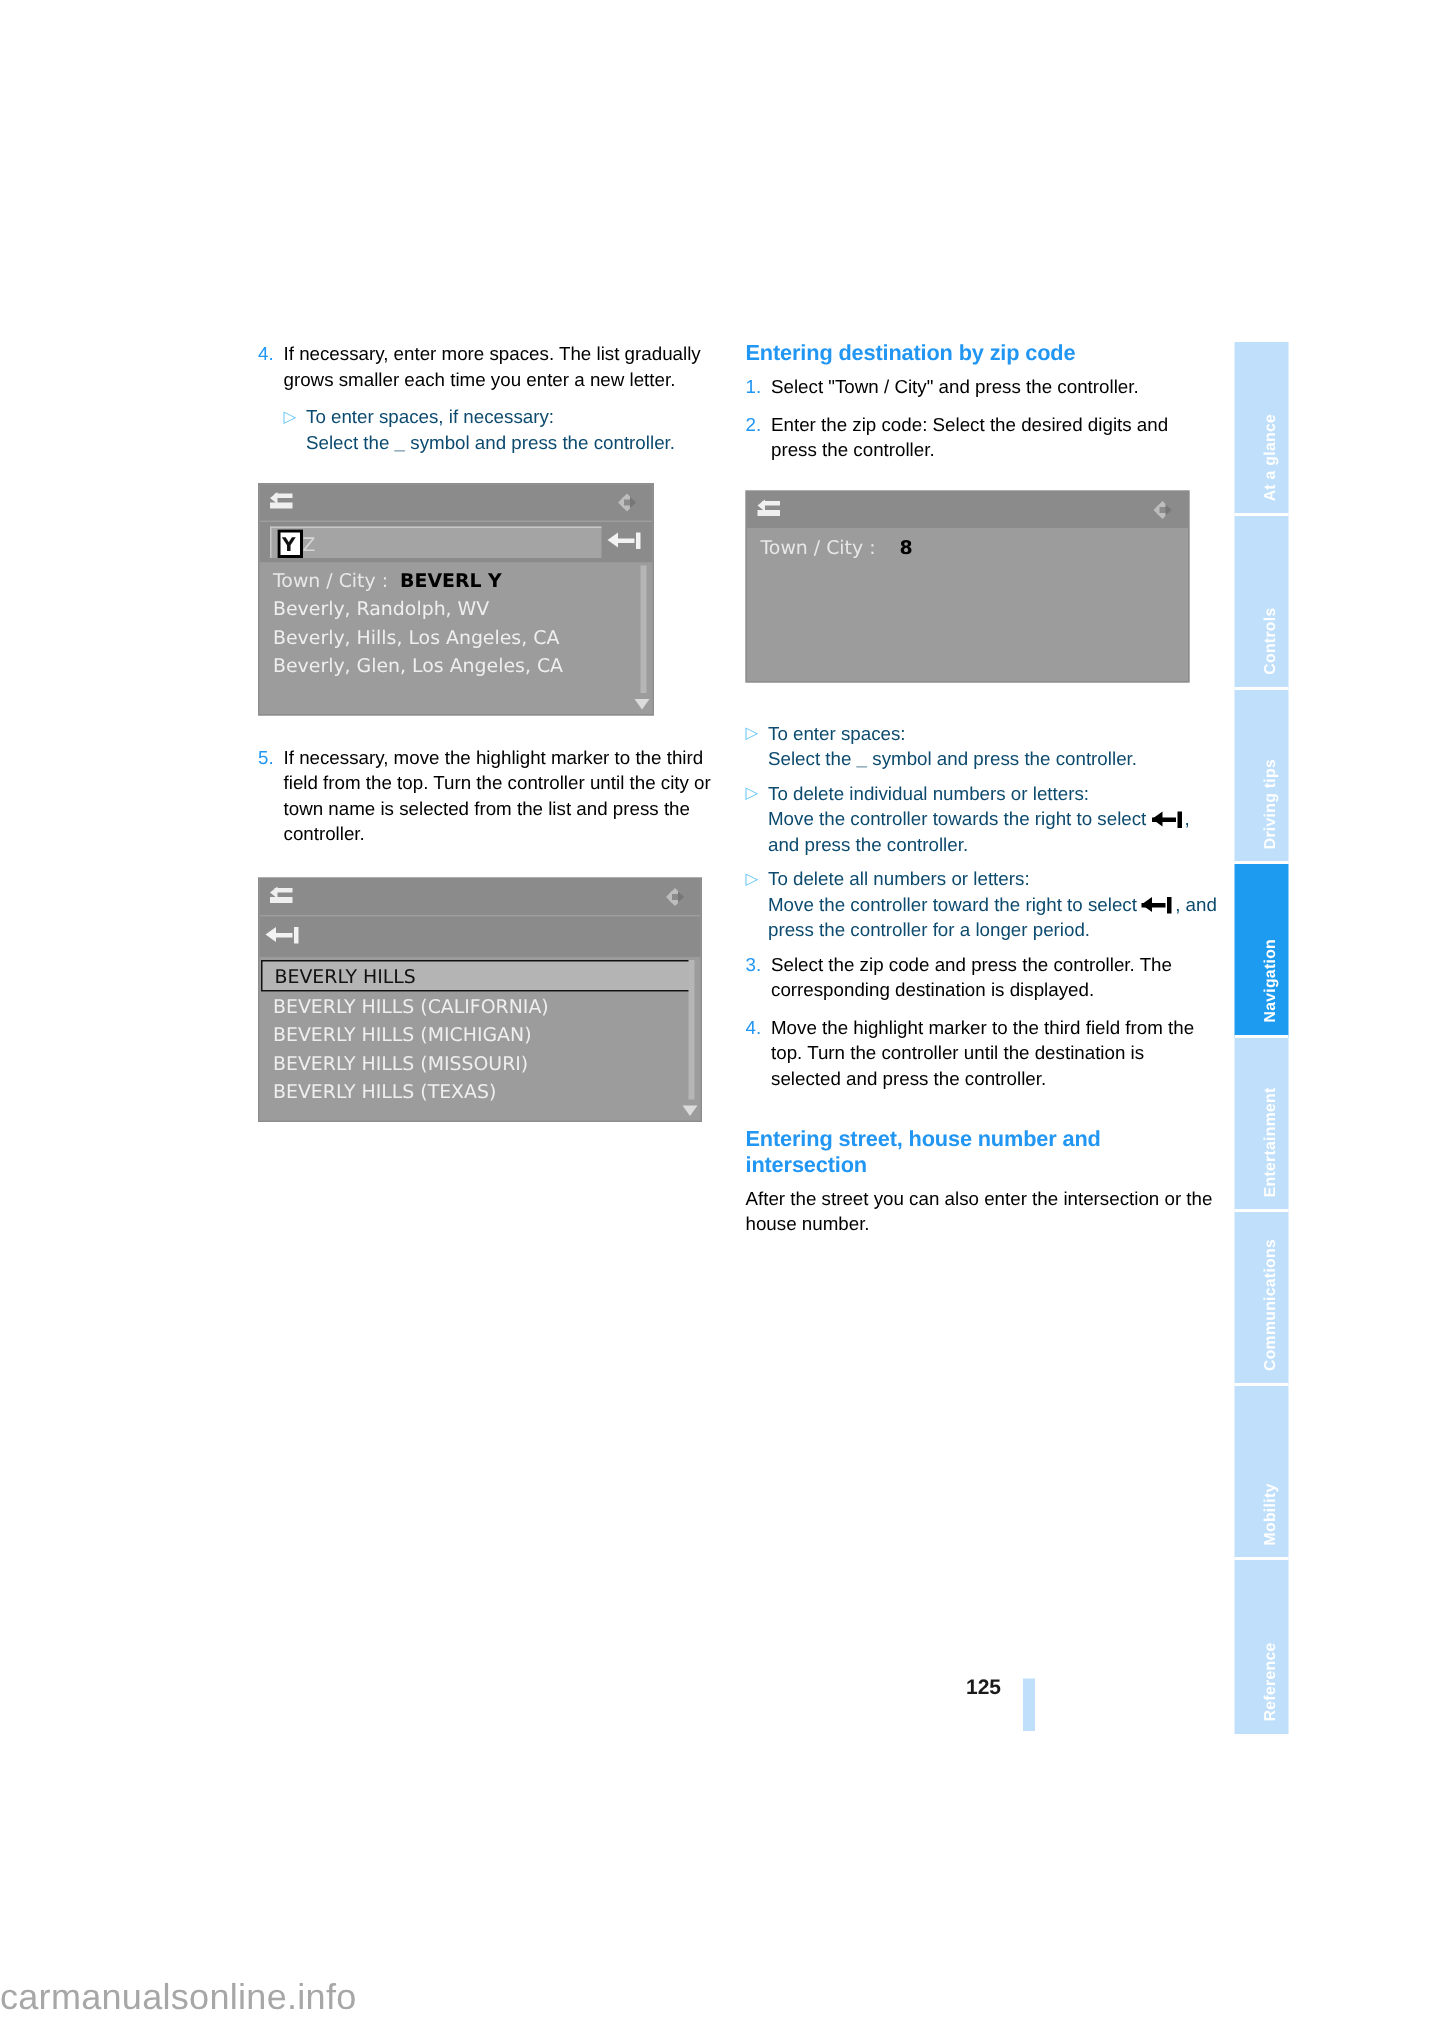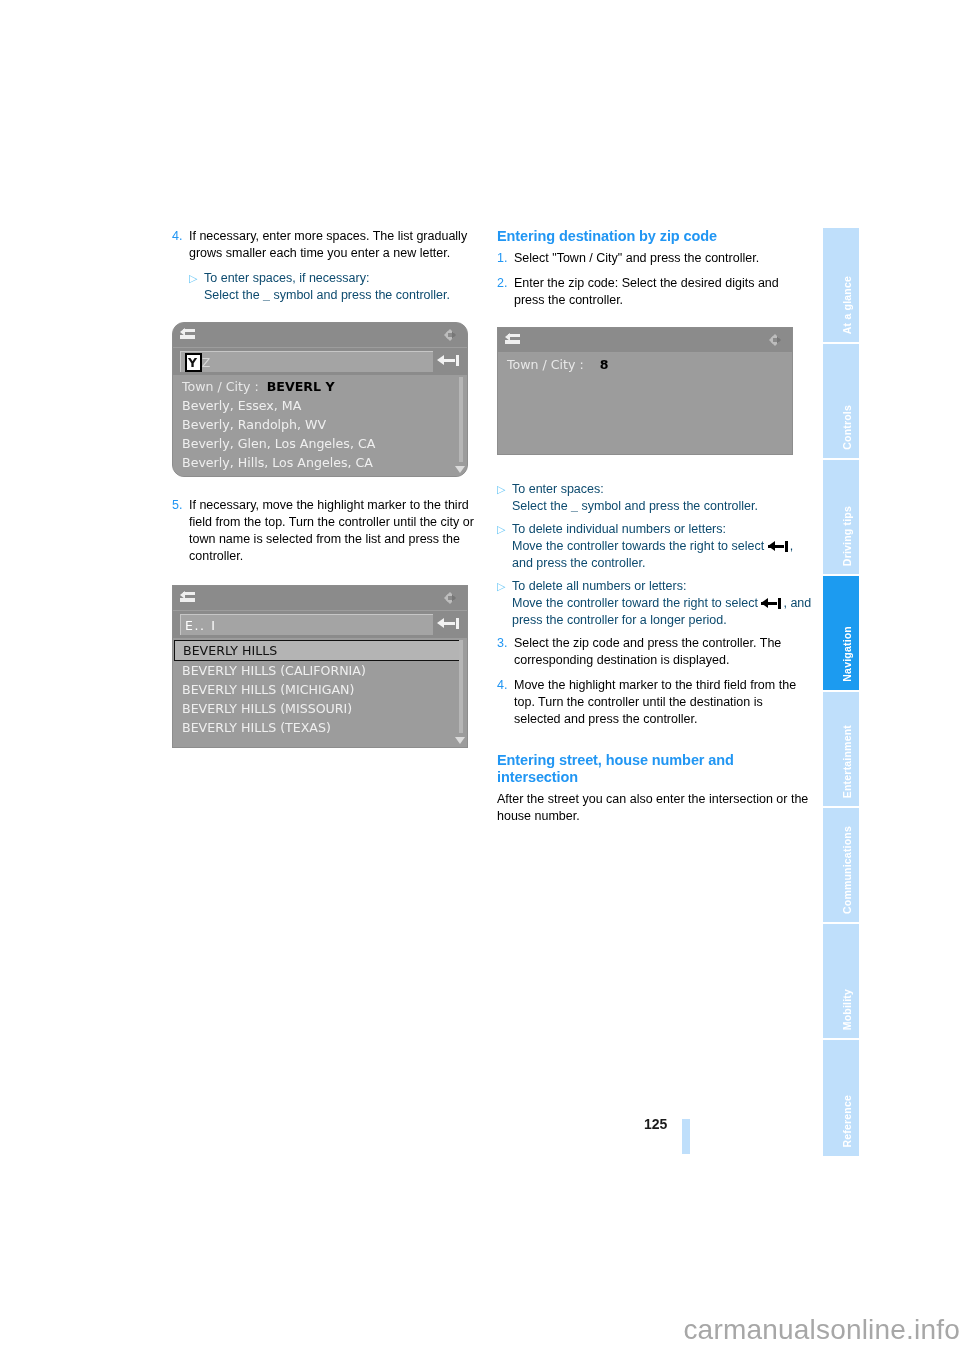--- a/index.html
+++ b/index.html
@@ -339,22 +339,22 @@
     width: 8px;
     height: 35px;
     background: #bfdffb;
   }
 
   
   #watermark {
     position: absolute;
     left: 0; right: 0;
     bottom: 12px;
-    text-align: right;
-    font-size: 28px;
+    text-align: left;
+    font-size: 24px;
     color: #a7a7a7;
     letter-spacing: 0.2px;
     font-family: "Liberation Sans", sans-serif;
   }
 </style>
 </head>
 <body>
 
 <div id="page">
 
@@ -366,21 +366,21 @@
     </div>
 
     <div class="bullet">
       <div class="bullet-mark">▷</div>
       <div class="bullet-body">
         <span>To enter spaces, if necessary:</span><br>
         <span>Select the </span><span class="sym-underscore">_</span><span> symbol and press the controller.</span>
       </div>
     </div>
 
-    <div class="shot" id="shot1" style="position:relative; margin:18px 0 0 0; width:296px;border-radius:12px;">
+    <div class="shot" id="shot1" style="position:relative; margin:18px 0 0 0; width:264px;">
       <div class="shot-hdr">
         <span class="icon-back">
           <span class="bar1"></span>
             <span class="tip"></span>
             <span class="bar2"></span>
         </span>
         <span class="icon-nav">
           <span class="dia">
               <b class="up"></b>
               <b class="dn"></b>
@@ -397,24 +397,23 @@
           <span class="head"></span>
             <span class="arrow"></span>
             <span class="stem"></span>
         </div>
       </div>
       <div class="shot-list" style="height:97px;">
         <div class="list-row">
           <span class="row-label">Town / City :</span>
           &nbsp;<span class="row-value">BEVERL Y</span>
         </div>
-        <div class="list-row">Beverly, Essex, MA</div>
         <div class="list-row">Beverly, Randolph, WV</div>
+        <div class="list-row">Beverly, Hills, Los Angeles, CA</div>
         <div class="list-row">Beverly, Glen, Los Angeles, CA</div>
-        <div class="list-row">Beverly, Hills, Los Angeles, CA</div>
         <div class="scroll-track"></div>
         <div class="scroll-down"></div>
       </div>
       <div class="shot-code" style="right:-12px; bottom:2px;"></div>
     </div>
 
     <div class="step" style="margin-top:20px;">
       <div class="step-num">5.</div>
       <div class="step-body">If necessary, move the highlight marker to the third field from the top. Turn the controller until the city or town name is selected from the list and press the controller.</div>
     </div>
@@ -429,23 +428,20 @@
         <span class="icon-nav">
           <span class="dia">
               <b class="up"></b>
               <b class="dn"></b>
               <b class="lf"></b>
               <b class="rt"></b>
             </span>
         </span>
       </div>
       <div class="shot-entry">
-        <div class="entry-field">
-          <span class="charstrip dim">E.. I</span>
-        </div>
         <div class="entry-bksp">
           <span class="head"></span>
             <span class="arrow"></span>
             <span class="stem"></span>
         </div>
       </div>
       <div class="shot-list" style="height:105px;">
         <div class="list-row highlight">BEVERLY HILLS</div>
         <div class="list-row">BEVERLY HILLS (CALIFORNIA)</div>
         <div class="list-row">BEVERLY HILLS (MICHIGAN)</div>

